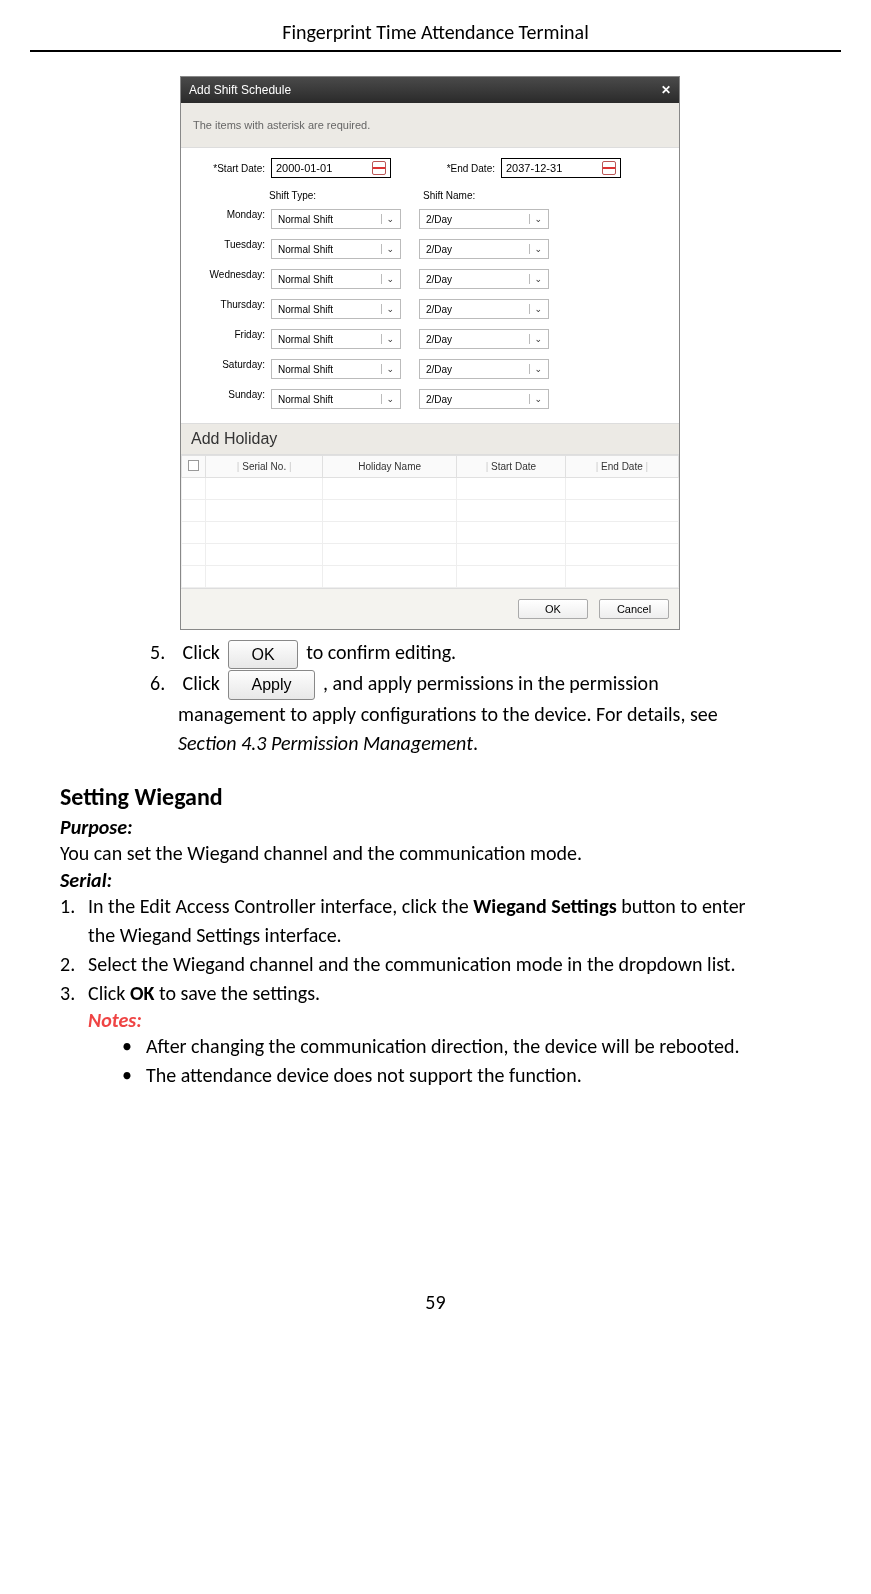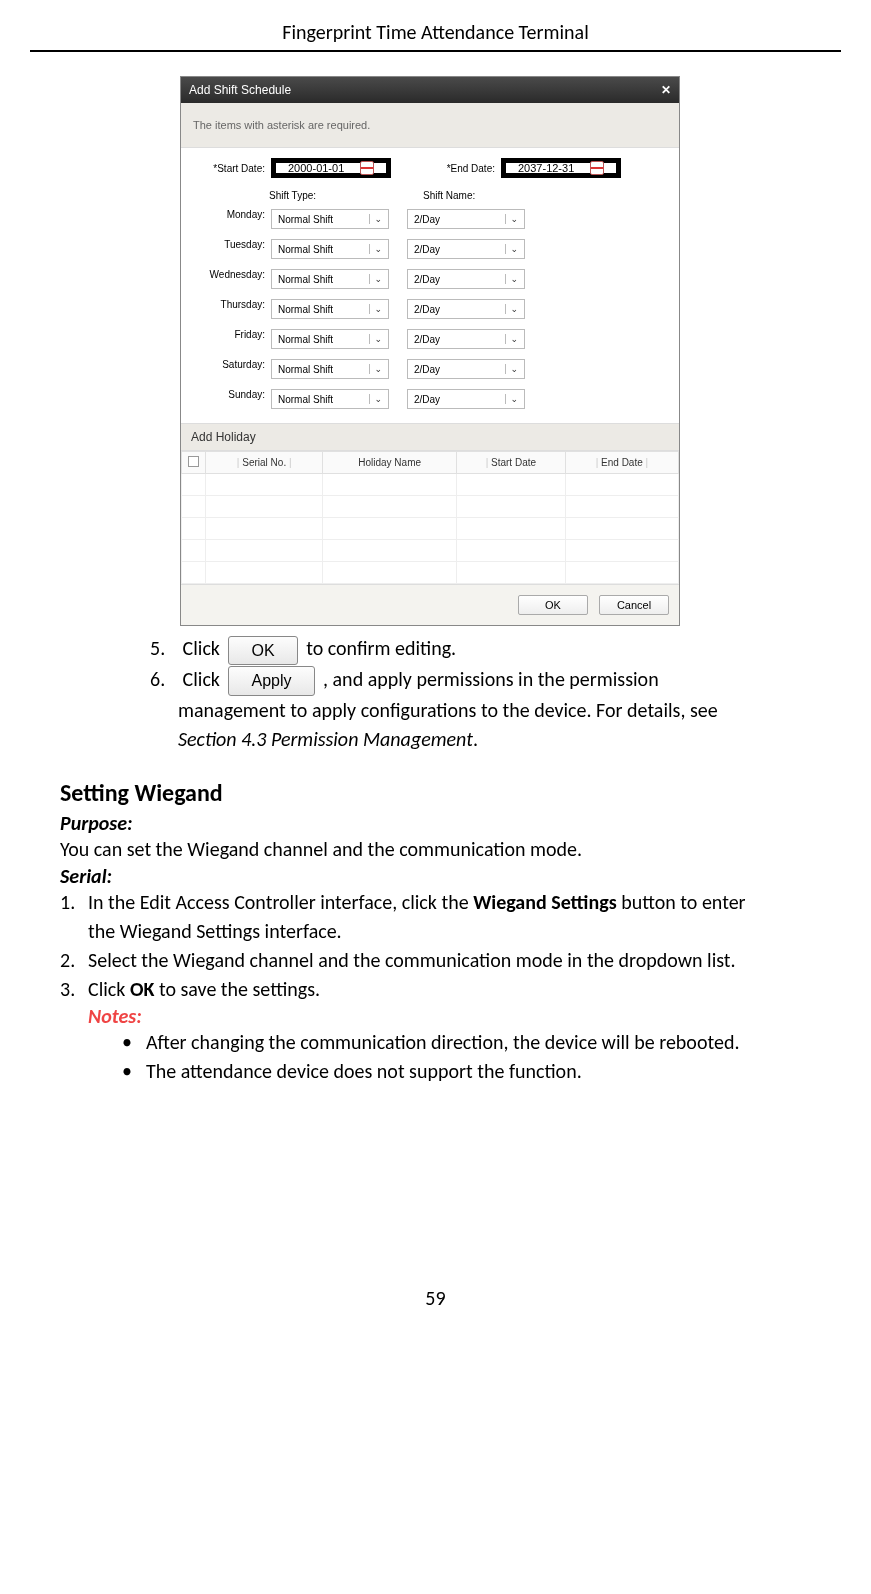--- a/index.html
+++ b/index.html
@@ -40,43 +40,43 @@
     background: #eceae5;
     color: #666;
     padding: 16px 12px;
     font-size: 11px;
     border-bottom: 1px solid #ddd;
   }
   .dlg-body { padding: 10px 14px 4px; background: #fff; }
   .dates-row { display: flex; margin-bottom: 12px; }
   .date-group { display: flex; align-items: center; }
   .date-group .lbl { width: 70px; text-align: right; margin-right: 6px; font-size: 10px; }
-  .date-group .date-input { display:flex; align-items:center; border:5px solid #000000; background:#fff; height:20px; width:120px; padding:0 12px; justify-content:space-between; }
+  .date-group .date-input { display:flex; align-items:center; border:1px solid #000000; background:#fff; height:20px; width:120px; padding:0 4px; justify-content:space-between; }
   .cal-icon {
     width: 14px; height: 14px;
     display:inline-block;
     background: linear-gradient(#fff 0 40%, #d33 40% 60%, #fff 60% 100%);
     border:1px solid #b55;
     border-radius:2px;
   }
   .headers-row { display:flex; margin-bottom:8px; }
   .headers-row .lbl { width:70px; }
   .headers-row .col-h { width:130px; font-size:10px; padding-left:4px; }
   .headers-row .col-h2 { width:130px; font-size:10px; padding-left:10px; margin-left:18px; }
   .day-row { display:flex; align-items:flex-start; margin-bottom:10px; }
   .day-row .lbl { width:70px; text-align:right; margin-right:6px; font-size:10px; }
   .select-like {
     display:flex; align-items:center; justify-content:space-between;
-    border:1px solid #bbb; background:#fff; height:20px; width:118px;
+    border:1px solid #bbb; background:#fff; height:20px; width:130px;
     padding:0 6px; font-size:10px;
   }
   .chev { font-size:9px; color:#333; border-left:1px solid #bbb; padding-left:4px; }
   .gap { width:18px; }
   .section-add-holiday {
-    background:#eceae5; color:#333; padding:6px 10px; font-size:12px;
+    background:#eceae5; color:#333; padding:6px 10px; font-size:16px;
     border-top:1px solid #ddd; border-bottom:1px solid #ddd;
   }
   .holiday-table { width:100%; border-collapse:collapse; background:#fff; }
   .holiday-table th {
     font-weight:normal; font-size:10px; color:#333;
     border:1px solid #e0e0e0; padding:4px 2px; background:#fafafa;
     text-align:center;
   }
   .holiday-table th .sep { color:#ccc; }
   .holiday-table th.chk { width:24px; }

